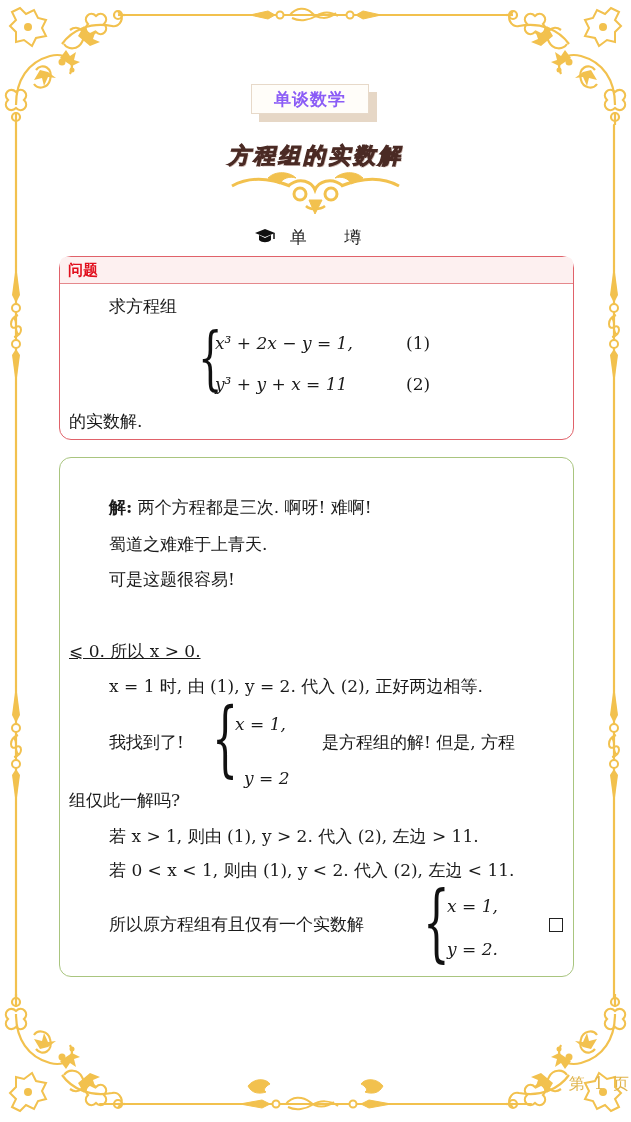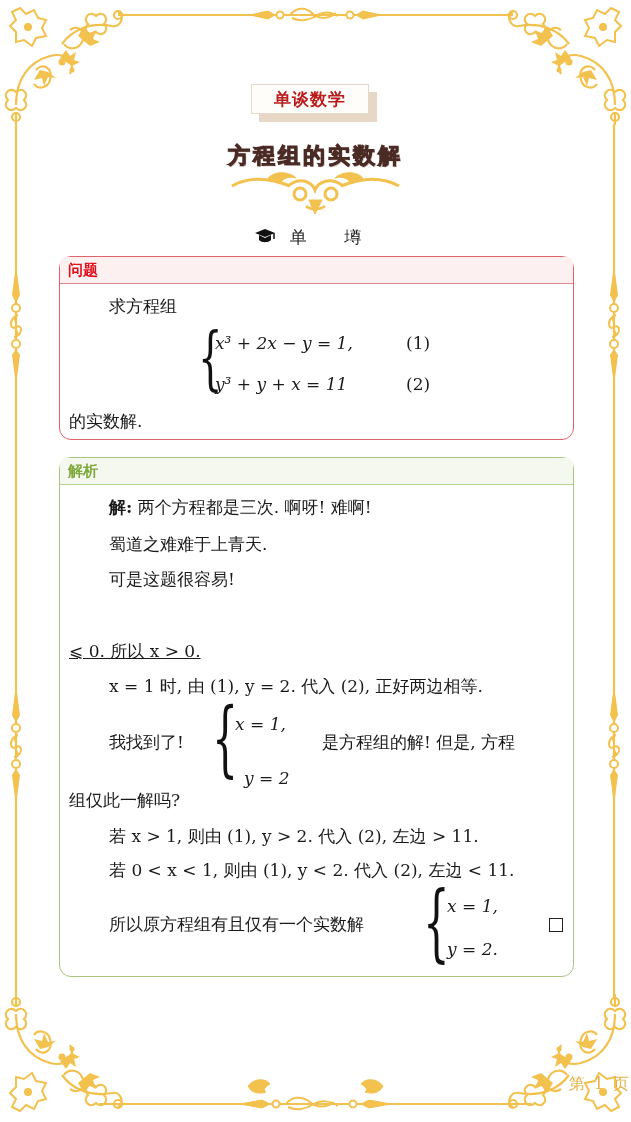--- a/index.html
+++ b/index.html
@@ -8,25 +8,25 @@
     background: #ffffff;
     font-family: "DejaVu Serif", "Liberation Serif", serif;
     color: #1a1a1a;
   }
   .frame-svg { position: absolute; left: 0; top: 0; width: 631px; height: 1122px; pointer-events: none; }
 
   .badge-wrap { position: absolute; left: 251px; top: 84px; width: 128px; height: 40px; }
   .badge-shadow { position: absolute; left: 8px; top: 8px; width: 118px; height: 30px; background: #e6d7c6; }
   .badge { position: absolute; left: 0; top: 0; width: 116px; height: 28px; background: #fffdf9; border: 1px solid #e7d9c9;
     display: flex; align-items: center; justify-content: center;
-    font-family: "DejaVu Sans", sans-serif; font-weight: bold; font-size: 17px; color: #b91c1c; letter-spacing: 1px; }
+    font-family: "DejaVu Sans", sans-serif; font-weight: bold; font-size: 17px; color: #8b5cf6; letter-spacing: 1px; }
 
   .title { position: absolute; left: 0; width: 631px; top: 141px; text-align: center;
     font-family: "DejaVu Serif", serif; font-weight: bold; font-size: 22px; letter-spacing: 3px;
-    color: #9a7f7a; -webkit-text-stroke: 1px #4a2a24; text-shadow: 1px 1px 0 #c8b2aa; }
+    color: #9a7f7a; -webkit-text-stroke: 1px #4a2a24; text-shadow: 1px 1px 0 #c8b2aa; font-style: italic; }
 
   .author { position: absolute; left: 0; width: 631px; top: 226px; text-align: center; font-size: 17px; color: #222; }
   .author .cap { display: inline-block; vertical-align: middle; margin-right: 14px; }
   .author .name { letter-spacing: 16px; vertical-align: middle; }
 
   .box { position: absolute; left: 59px; width: 513px; border-radius: 12px; background: #fff; }
   .box .hdr { height: 26px; display: flex; align-items: center; padding-left: 8px;
     font-family: "DejaVu Sans", sans-serif; font-weight: bold; font-size: 15px; border-top-left-radius: 6px; border-top-right-radius: 6px; }
   .box.problem { top: 256px; height: 182px; border: 1.5px solid #e0626a; }
   .box.problem .hdr { background: #fdf0f0; color: #e10f1d; border-bottom: 1.5px solid #e5888c; }
@@ -148,21 +148,20 @@
   <div class="txt" style="left:49px; top:38px;">求方程组</div>
   <div class="brace" style="left:138px; top:66px; font-size:70px; line-height:70px; transform:scale(0.55,1);">{</div>
   <div class="txt math it" style="left:155px; top:76px;">x³ + 2x − y = 1,</div>
   <div class="txt math" style="left:346px; top:76px;">(1)</div>
   <div class="txt math it" style="left:155px; top:117px;">y³ + y + x = 11</div>
   <div class="txt math" style="left:346px; top:117px;">(2)</div>
   <div class="txt" style="left:9px; top:153px;">的实数解.</div>
 </div>
 
 <div class="box analysis">
-  <div class="hdr">解析</div>
 
   <div class="txt" style="left:49px; top:38px;"><b>解:</b><span> 两个方程都是三次. 啊呀! 难啊!</span></div>
   <div class="txt" style="left:49px; top:110px;">可是这题很容易!</div>
   <div class="txt" style="left:49px; top:75px;">蜀道之难难于上青天.</div>
   <div class="txt" style="left:9px; top:182px;text-decoration:underline;">⩽ 0. 所以 x &gt; 0.</div>
   <div class="txt" style="left:49px; top:217px;">x = 1 时, 由 (1), y = 2. 代入 (2), 正好两边相等.</div>
 
   <div class="txt" style="left:49px; top:273px;">我找到了!</div>
   <div class="brace" style="left:152px; top:240px; font-size:82px; line-height:82px; transform:scale(0.5,1);">{</div>
   <div class="txt math it" style="left:175px; top:256px;">x = 1,</div>

